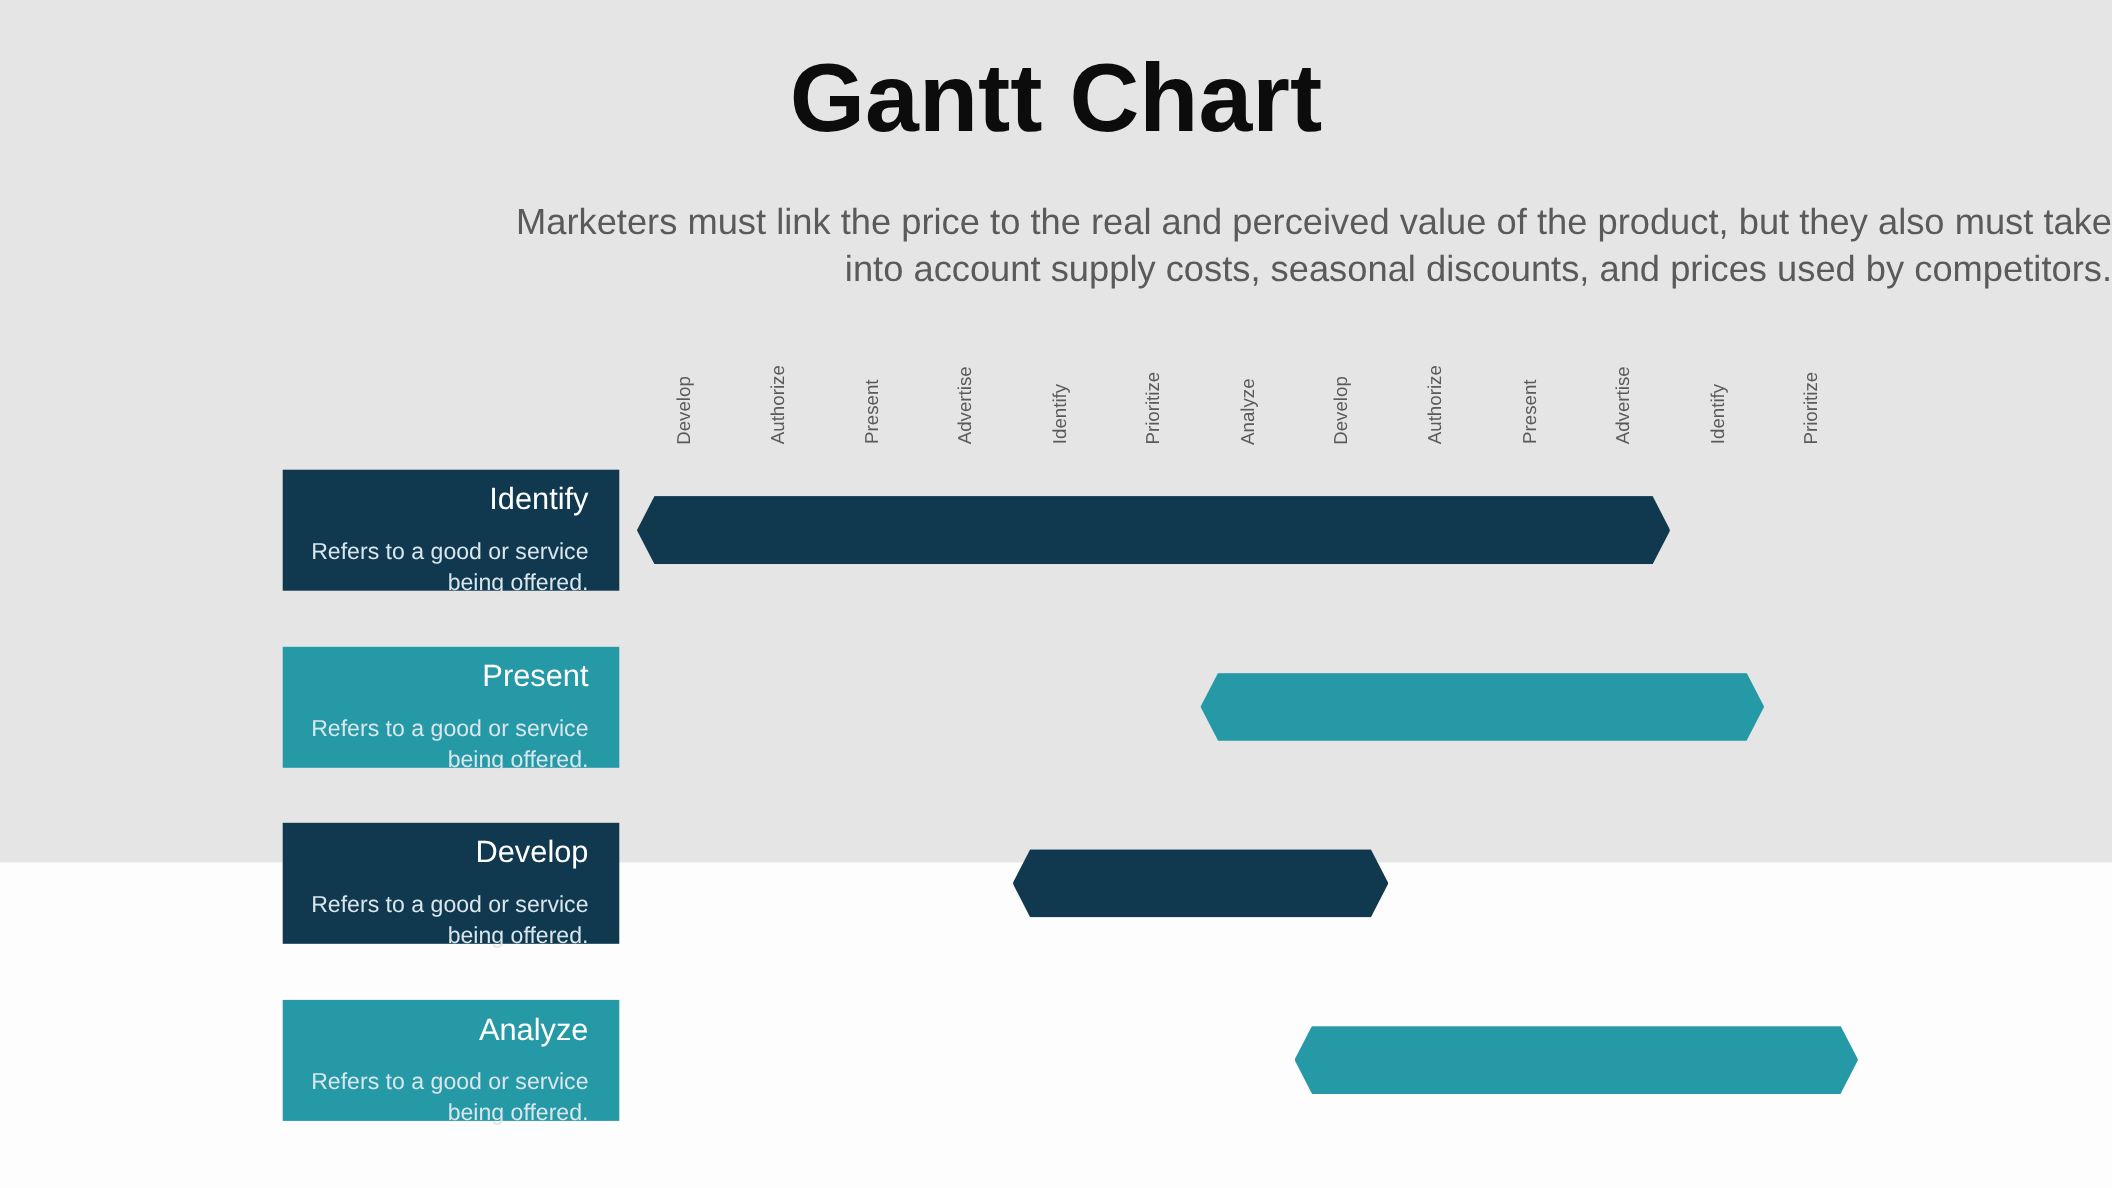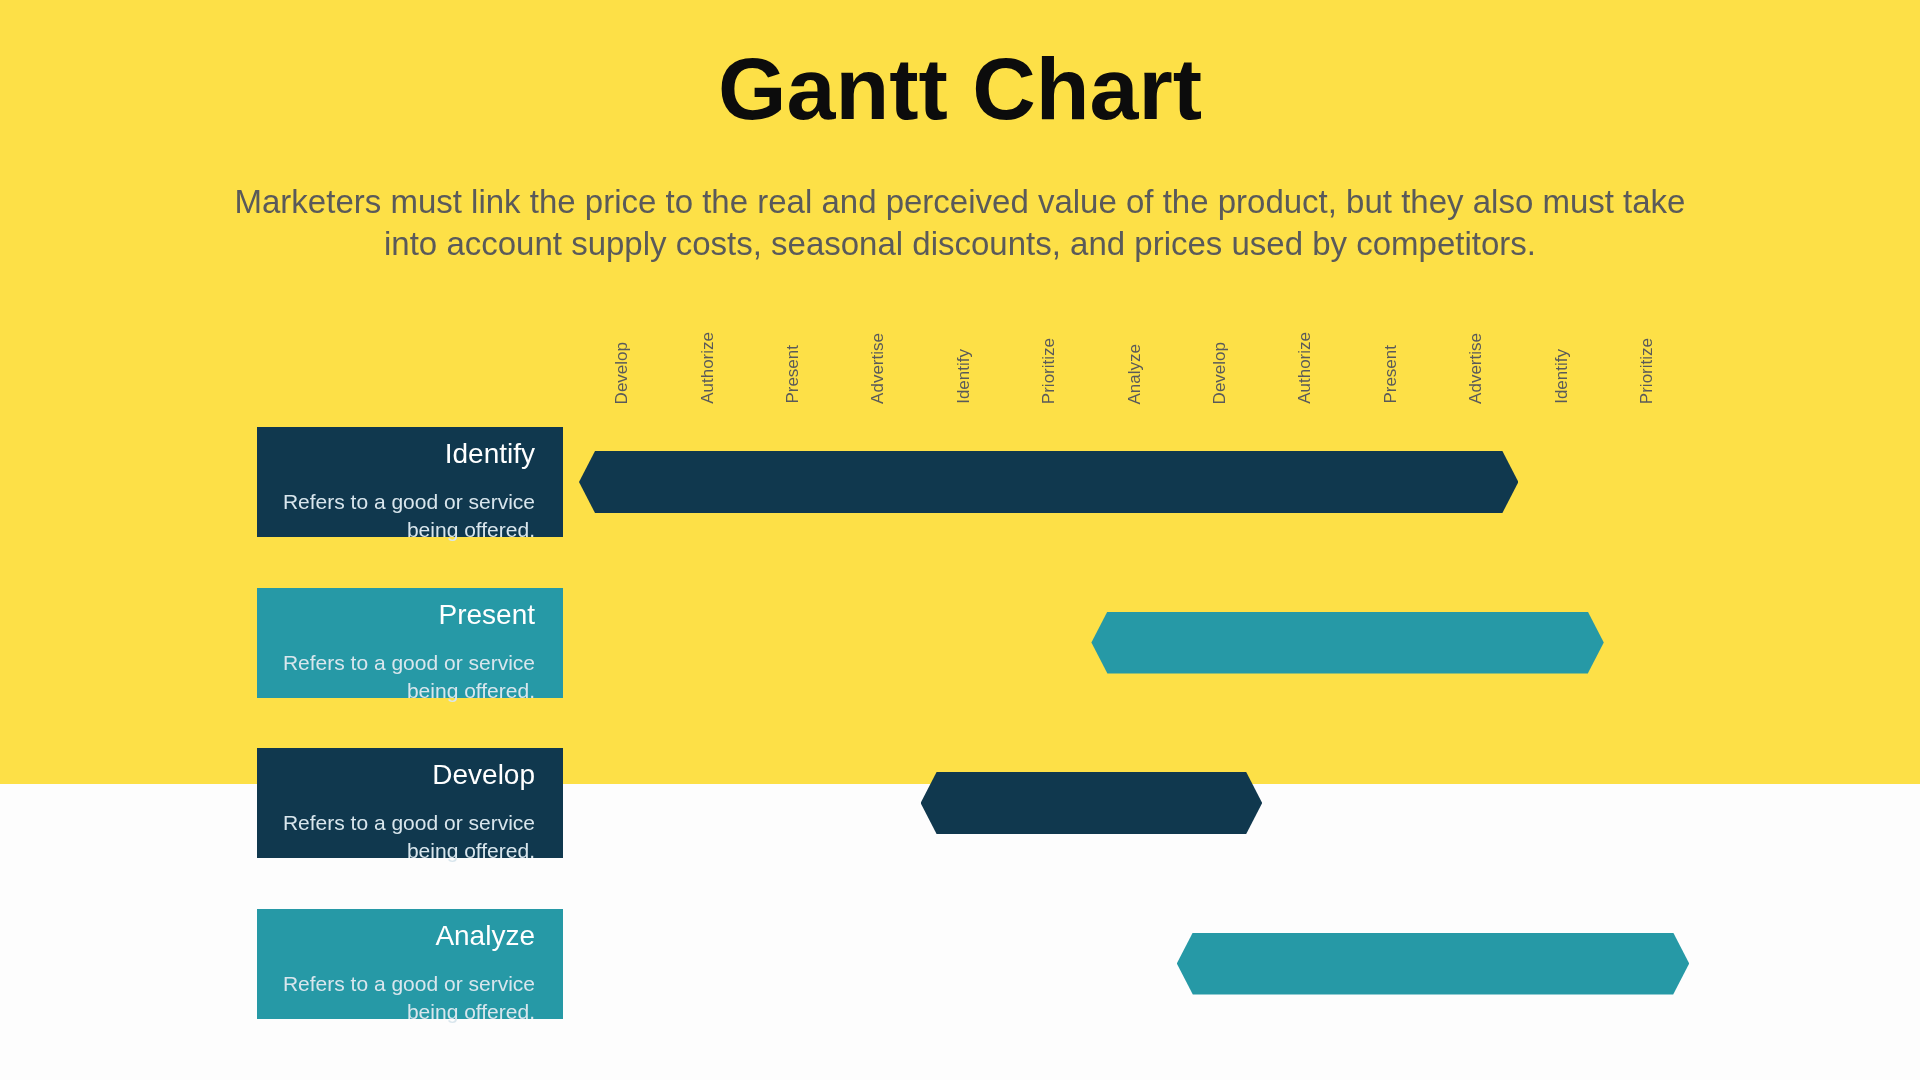--- a/index.html
+++ b/index.html
@@ -1,28 +1,28 @@
 <!DOCTYPE html>
 <html><head>
 <meta charset="utf-8">
 <style>
   html,body{margin:0;padding:0;}
   body{
     width:1920px;height:1080px;overflow:hidden;background:#fdfdfd;
     font-family:"Liberation Sans",sans-serif;
   }
-  .slide{position:relative;width:1920px;height:784px;background:#fde047;}
+  .slide{position:relative;width:1920px;height:784px;background:#e5e5e5;}
   .page-title{
     position:absolute;top:40px;left:0;width:100%;
     text-align:center;font-size:88px;font-weight:700;color:#0c0c0c;
     line-height:1.12;margin:0;letter-spacing:0;
   }
   .page-subtitle{
     position:absolute;top:181px;left:0;width:100%;
-    text-align:center;font-size:33px;color:#5a5a5a;line-height:42px;
+    text-align:right;font-size:33px;color:#5a5a5a;line-height:42px;
     white-space:pre-line;margin:0;
   }
   .chart{position:absolute;left:0;top:0;width:1920px;height:1080px;}
   .col-header{
     position:absolute;top:256px;height:150px;
     display:flex;align-items:flex-end;justify-content:center;
   }
   .col-header-text{
     writing-mode:vertical-rl;transform:rotate(180deg);
     font-size:17px;white-space:nowrap;line-height:1;padding:2px 0;

